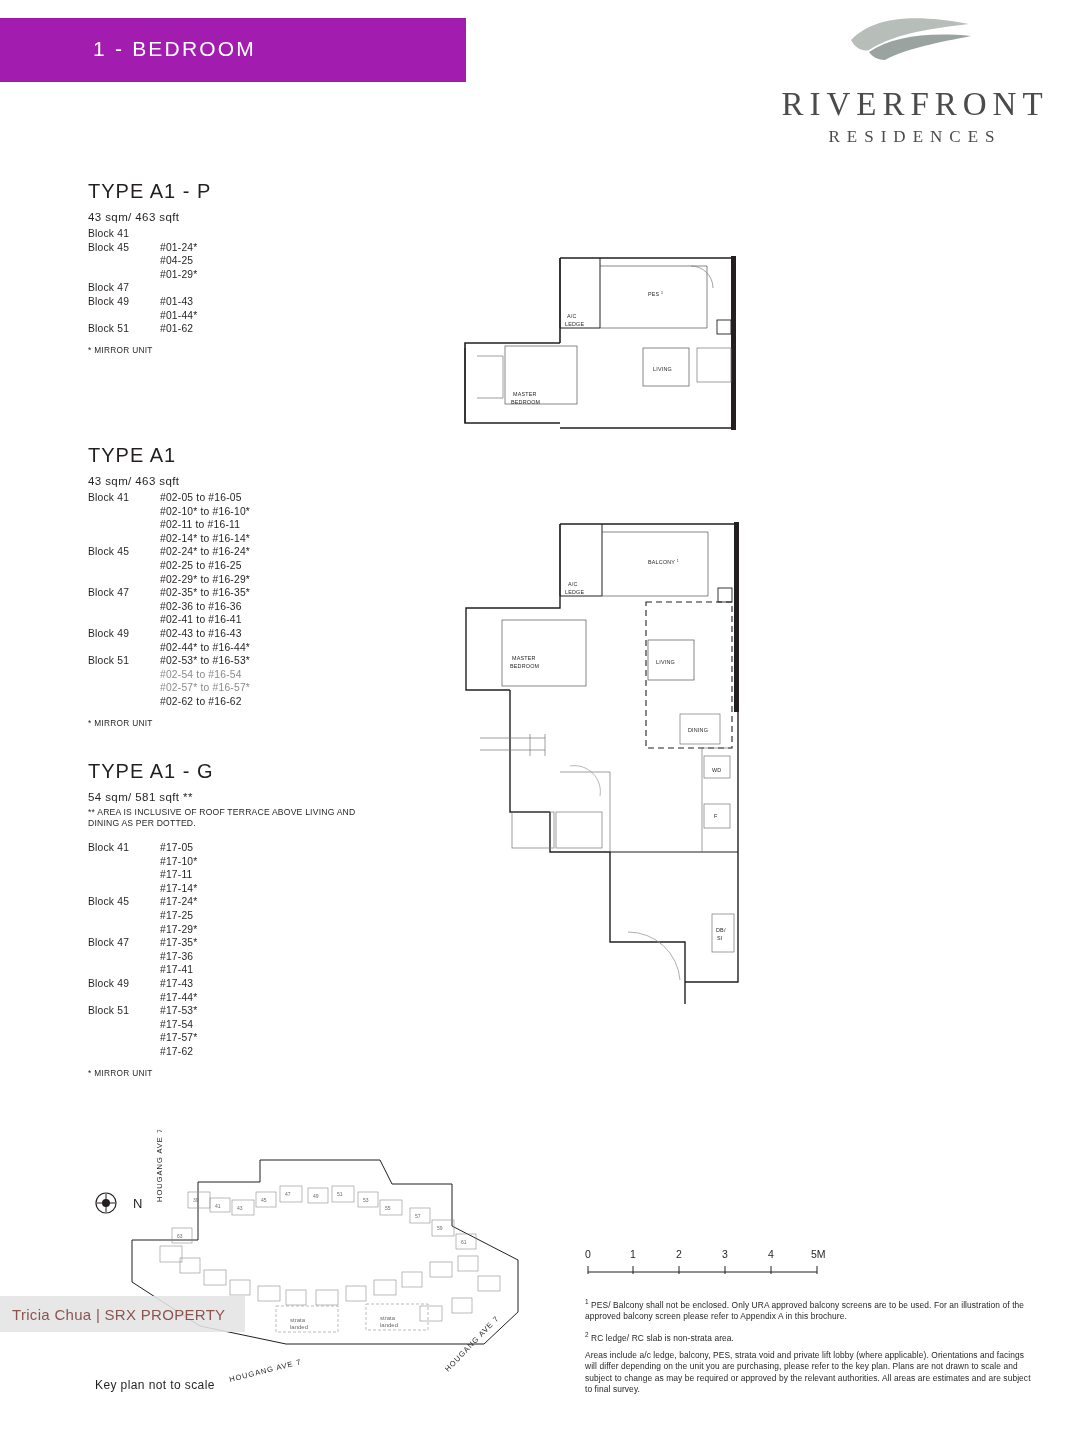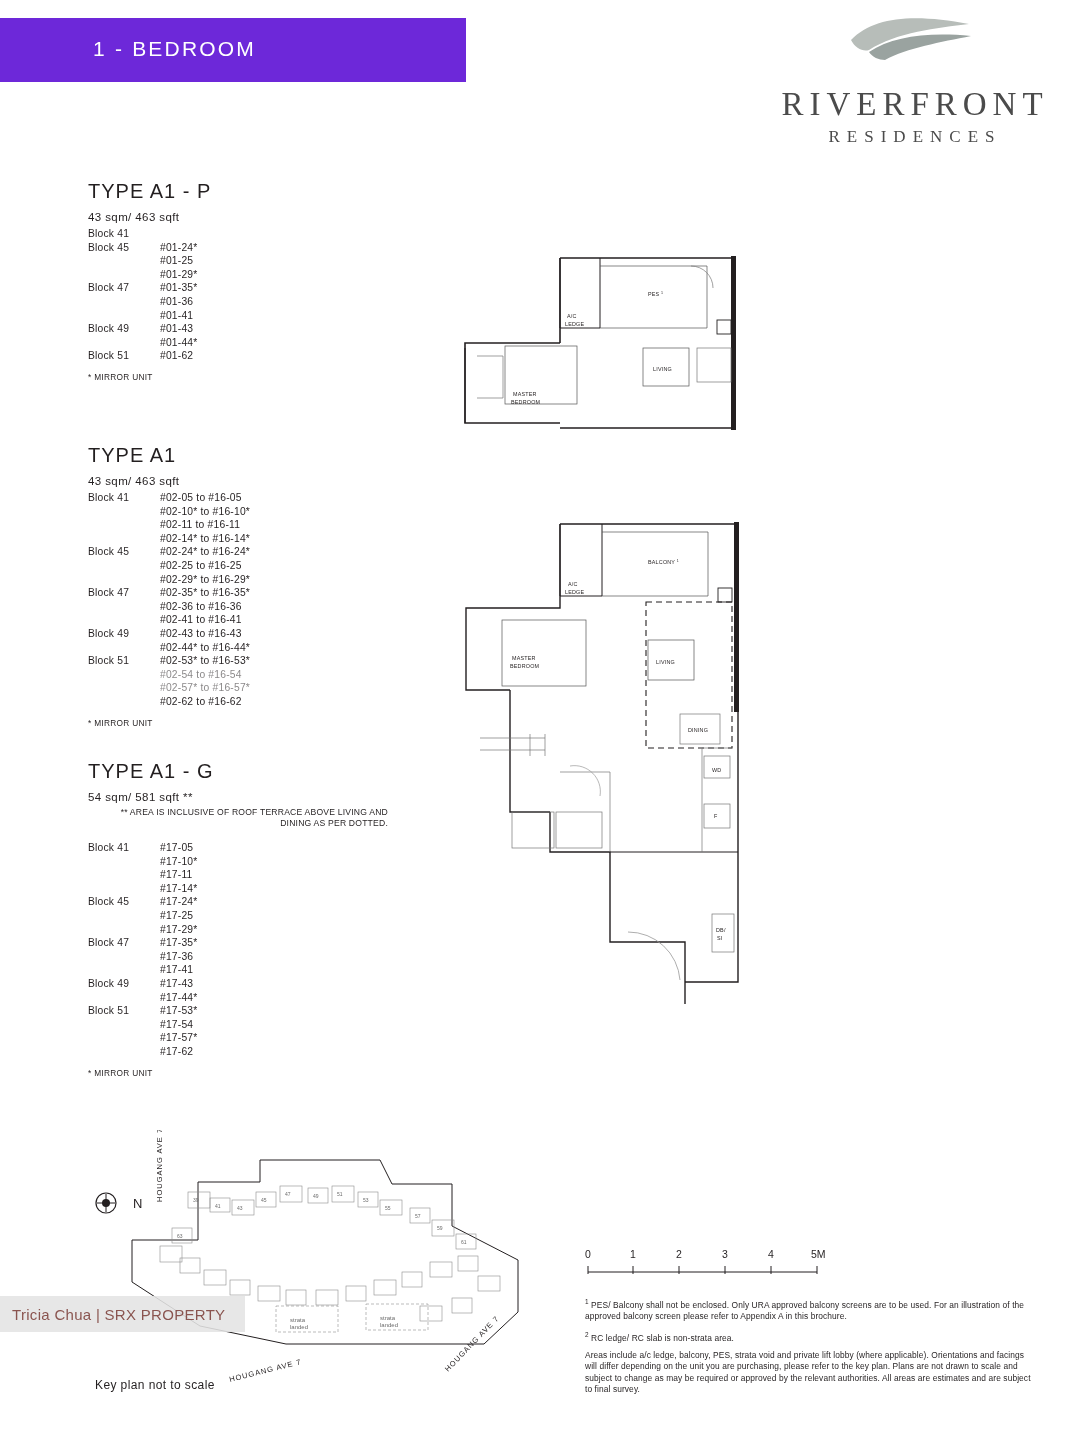--- a/index.html
+++ b/index.html
@@ -14,21 +14,21 @@
     font-family: "Liberation Sans", sans-serif;
     color: #231f20;
     overflow: hidden;
   }
 
   
   .header-bar {
     position: absolute;
     left: 0; top: 18px;
     width: 466px; height: 64px;
-    background: #6d28d9;
+    background: #a21caf;
   }
   .header-bar .title {
     position: absolute;
     left: 93px; top: 19px;
     font-size: 21px;
     letter-spacing: 2.2px;
     color: #ffffff;
     font-weight: 400;
   }
 
@@ -73,21 +73,21 @@
   .type-area {
     font-size: 11.5px;
     letter-spacing: .4px;
     margin: 0 0 4px 0;
   }
   .unit-table { font-size: 10.3px; line-height: 13.6px; letter-spacing: .2px; }
   .unit-row { display: flex; }
   .unit-row .blk { width: 72px; flex: 0 0 72px; }
   .unit-row .uns { flex: 1 1 auto; }
   .mirror-note { font-size: 8.3px; margin-top: 9px; letter-spacing: .3px; }
-  .area-note { font-size: 8.6px; line-height: 11px; margin-top: 4px; letter-spacing: .2px; text-align: right; }
+  .area-note { font-size: 8.6px; line-height: 11px; margin-top: 4px; letter-spacing: .2px; }
   .faded2 { opacity: .55; }
 
   
   .plan { position: absolute; }
 
   
   .keyplan { position: absolute; left: 80px; top: 1130px; width: 470px; height: 270px; }
   .keyplan-caption {
     position: absolute; left: 95px; top: 1378px;
     font-size: 12px; letter-spacing: .4px;
@@ -142,31 +142,26 @@
   <div class="type-title">TYPE A1 - P</div>
   <div class="type-area">43 sqm/ 463 sqft</div>
   <div class="unit-table">
     <div class="unit-row">
       <div class="blk">Block 41</div>
     </div>
     <div class="unit-row">
       <div class="blk">Block 45</div>
       <div class="uns">
         <div>#01-24*</div>
-        <div>#01-25</div>
+        <div>#04-25</div>
         <div>#01-29*</div>
       </div>
     </div>
     <div class="unit-row">
       <div class="blk">Block 47</div>
-      <div class="uns">
-        <div>#01-35*</div>
-        <div>#01-36</div>
-        <div>#01-41</div>
-      </div>
     </div>
     <div class="unit-row">
       <div class="blk">Block 49</div>
       <div class="uns">
         <div>#01-43</div>
         <div>#01-44*</div>
       </div>
     </div>
     <div class="unit-row">
       <div class="blk">Block 51</div>

